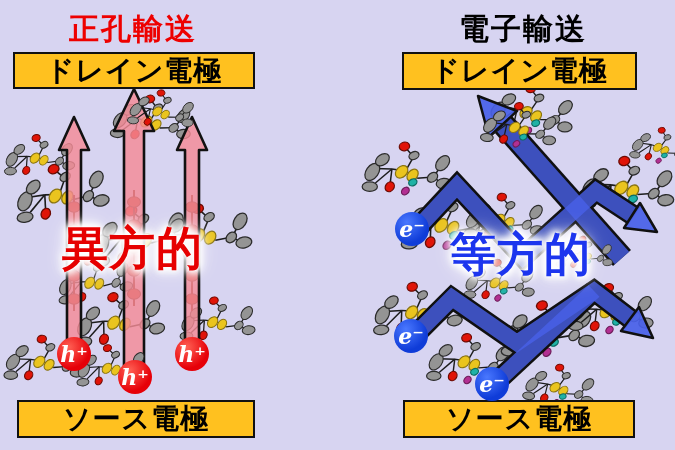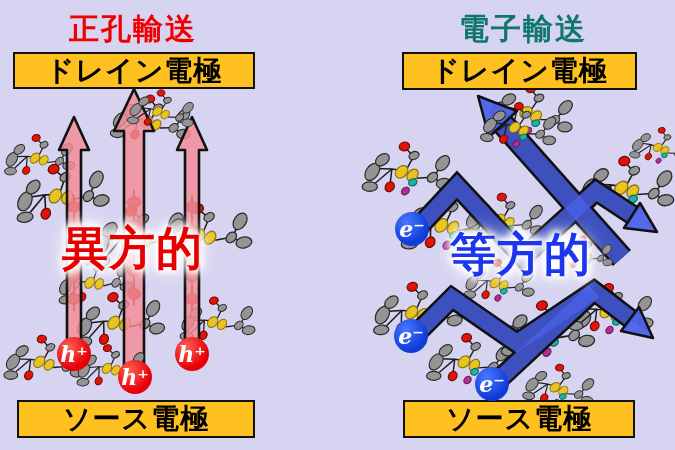--- a/index.html
+++ b/index.html
@@ -681,21 +681,21 @@
         <ellipse cx="8" cy="-26" rx="5.5" ry="4.5" transform="rotate(10 8 -26)" fill="#e01408" stroke="#6d0a03" stroke-width="1.3"></ellipse>
         <ellipse cx="21" cy="16" rx="6" ry="4.5" transform="rotate(-15 21 16)" fill="#949494" stroke="#2b2b2b" stroke-width="1.3"></ellipse>
         <ellipse cx="37" cy="7" rx="9" ry="6" transform="rotate(-25 37 7)" fill="#949494" stroke="#2b2b2b" stroke-width="1.3"></ellipse>
         <ellipse cx="29" cy="27" rx="8" ry="5.5" transform="rotate(20 29 27)" fill="#949494" stroke="#2b2b2b" stroke-width="1.3"></ellipse>
         <ellipse cx="0" cy="12" rx="4.5" ry="3.5" transform="rotate(0 0 12)" fill="#1fb2a6" stroke="#0c6b63" stroke-width="1.3"></ellipse>
         <ellipse cx="-11" cy="17" rx="4.5" ry="3.5" transform="rotate(-20 -11 17)" fill="#b22f92" stroke="#6e1d5a" stroke-width="1.3"></ellipse>
       </g>
     </svg>
 
   <div class="title" id="left-title" style="color: rgb(238, 0, 0);">正孔輸送</div>
-  <div class="title" id="right-title" style="color: #0f766e;">電子輸送</div>
+  <div class="title" id="right-title" style="color: #000000;">電子輸送</div>
 
   <div class="electrode" id="drain-left">ドレイン電極</div>
   <div class="electrode" id="drain-right">ドレイン電極</div>
   <div class="electrode" id="source-left">ソース電極</div>
   <div class="electrode" id="source-right">ソース電極</div>
 
   <div class="big-label" id="iso" style="color: rgb(28, 53, 238);">等方的</div>
   <div class="big-label" id="aniso" style="color: rgb(230, 0, 0);">異方的</div>
 
 <div class="carrier" style="left: 57px; top: 337px; width: 34px; height: 34px; background: radial-gradient(circle at 35% 30%, rgb(255, 96, 84), rgb(230, 0, 8) 65%);">h⁺</div>

